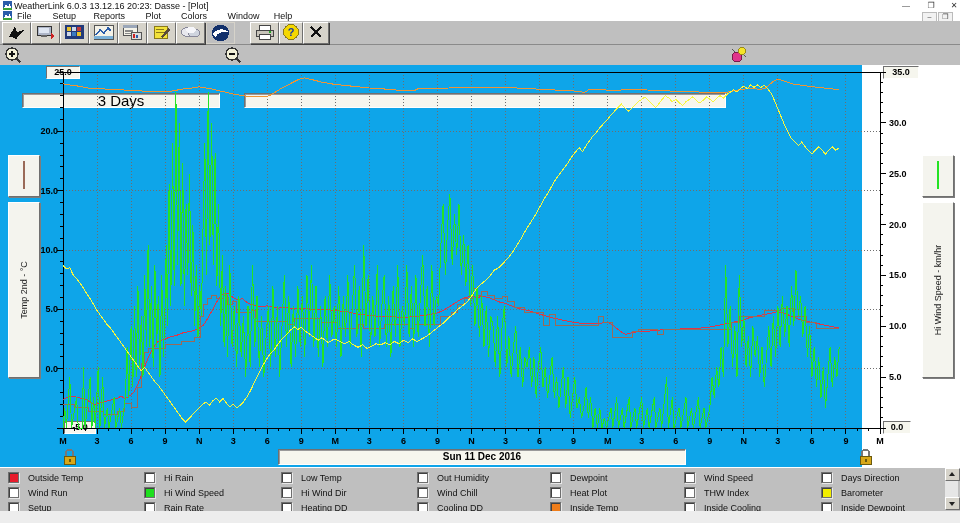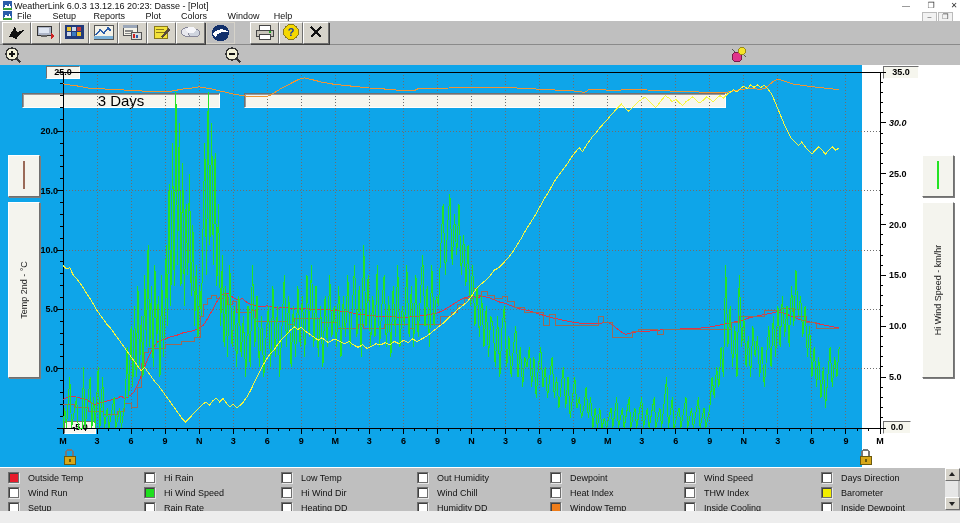--- a/index.html
+++ b/index.html
@@ -380,21 +380,21 @@
       <polyline points="63.0,83.9 70.9,85.1 78.9,86.2 88.0,88.0 97.0,88.6 108.4,89.2 119.7,89.8 131.1,90.4 142.4,91.0 153.8,91.0 165.1,91.6 171.9,91.0 178.7,89.8 185.6,88.6 192.4,88.0 199.2,86.8 206.0,88.0 212.8,89.2 219.6,91.0 226.4,92.2 233.2,94.0 240.0,95.1 246.8,96.3 255.9,96.9 265.0,96.9 269.5,95.7 275.2,92.2 280.9,88.6 286.5,85.6 292.2,82.7 296.8,80.3 301.3,78.5 304.7,77.9 309.2,79.1 314.9,80.3 321.7,82.1 328.5,83.3 335.3,84.5 346.7,85.6 358.0,86.8 369.4,88.0 380.7,88.6 392.1,89.8 403.4,90.4 410.2,91.0 414.8,90.4 418.2,88.6 426.1,88.6 437.5,88.4 448.8,88.0 460.2,87.7 471.5,87.4 482.8,87.2 494.2,87.4 505.5,87.7 516.9,88.0 528.2,88.6 539.6,89.2 550.9,89.8 562.3,90.4 573.6,91.0 580.4,91.9 585.0,92.2 588.4,89.8 594.0,89.2 602.0,89.8 613.3,90.4 624.7,89.8 636.0,89.6 647.4,90.0 658.7,90.7 670.1,91.0 681.4,91.5 692.8,91.8 704.1,92.2 715.5,92.5 724.5,92.8 732.5,91.0 739.3,89.8 746.1,88.9 752.9,88.6 758.6,89.2 764.3,88.9 768.8,85.1 773.3,81.5 777.9,79.1 782.4,80.3 787.0,82.1 792.6,83.9 800.6,85.1 808.5,86.2 816.5,87.2 824.4,88.0 832.3,88.9 839.2,89.8" fill="none" stroke="#ef9434" stroke-width="1"></polyline>
       <polyline points="63.0,428.0 64.7,407.7 66.4,428.0 69.8,377.1 71.5,428.0 76.6,397.5 78.3,428.0 82.3,428.0 83.4,367.0 85.1,428.0 90.2,377.1 91.9,428.0 93.6,397.5 95.3,428.0 98.2,367.0 99.9,428.0 102.7,377.1 104.4,428.0 107.3,407.7 109.0,428.0 114.1,397.5 115.8,428.0 119.7,407.7 121.4,428.0 125.4,397.5 127.1,346.6 128.8,397.5 131.1,326.3 132.8,387.3 134.5,305.9 136.2,377.1 137.9,285.6 139.6,367.0 141.3,316.1 143.0,377.1 144.7,275.4 146.4,346.6 148.1,244.9 149.8,346.6 151.5,285.6 153.2,367.0 154.9,265.3 156.6,346.6 158.3,295.8 160.0,377.1 161.7,275.4 163.4,356.8 165.1,305.9 166.3,244.9 167.4,326.3 169.1,183.9 170.8,305.9 172.5,143.2 174.2,285.6 175.9,92.3 177.6,265.3 179.3,122.9 181.0,285.6 182.7,163.5 184.4,305.9 186.1,204.2 187.8,275.4 189.5,173.7 191.2,295.8 192.9,224.6 194.6,326.3 196.3,265.3 198.0,336.5 199.7,285.6 201.4,316.1 203.1,224.6 204.8,143.2 206.5,275.4 208.2,92.3 209.9,244.9 211.6,122.9 213.4,265.3 215.1,153.4 216.8,285.6 218.5,204.2 220.7,326.3 222.4,255.1 224.1,346.6 225.8,285.6 227.5,356.8 229.8,265.3 232.1,346.6 234.3,305.9 236.6,367.0 238.9,295.8 241.2,356.8 243.4,316.1 245.7,377.1 248.0,305.9 250.2,367.0 252.5,265.3 254.8,346.6 257.0,295.8 259.3,367.0 261.6,316.1 263.8,377.1 266.1,336.5 268.4,305.9 270.7,367.0 272.9,285.6 275.2,356.8 277.5,305.9 279.7,377.1 282.0,326.3 284.3,275.4 286.5,346.6 288.8,295.8 291.1,367.0 293.3,305.9 295.6,356.8 297.9,285.6 300.2,346.6 302.4,295.8 304.7,356.8 307.0,275.4 309.2,336.5 311.5,265.3 313.8,346.6 316.0,285.6 318.3,356.8 320.6,305.9 322.9,367.0 325.1,295.8 327.4,346.6 329.7,275.4 331.9,336.5 334.2,305.9 336.5,346.6 338.7,285.6 341.0,356.8 343.3,295.8 345.5,336.5 347.8,275.4 350.1,346.6 352.4,305.9 354.6,265.3 356.9,336.5 359.2,285.6 361.4,356.8 363.7,244.9 366.0,326.3 368.2,275.4 370.5,346.6 372.8,295.8 375.0,336.5 377.3,265.3 379.6,346.6 381.9,305.9 384.1,275.4 386.4,346.6 388.7,295.8 390.9,356.8 393.2,285.6 395.5,336.5 397.7,265.3 400.0,346.6 402.3,305.9 404.6,326.3 406.8,265.3 409.1,336.5 411.4,285.6 413.6,346.6 415.9,275.4 418.2,336.5 420.4,295.8 422.7,255.1 425.0,326.3 427.2,285.6 429.5,346.6 431.8,265.3 434.1,326.3 436.3,295.8 438.6,305.9 440.9,244.9 443.1,204.2 445.4,275.4 447.7,224.6 449.9,194.1 452.2,265.3 454.5,214.4 456.7,255.1 459.0,204.2 461.3,275.4 463.6,234.7 465.8,285.6 468.1,244.9 470.4,305.9 472.6,265.3 474.9,326.3 477.2,285.6 479.4,336.5 481.7,295.8 484.0,346.6 486.3,305.9 488.5,356.8 490.8,316.1 493.1,326.3 495.3,367.0 497.6,316.1 499.9,377.1 502.1,326.3 504.4,305.9 506.7,367.0 508.9,336.5 511.2,377.1 513.5,346.6 515.8,326.3 518.0,377.1 520.3,346.6 522.6,387.3 524.8,356.8 527.1,367.0 529.4,346.6 531.6,387.3 533.9,356.8 536.2,397.5 538.4,367.0 540.7,346.6 543.0,387.3 545.3,367.0 547.5,397.5 549.8,377.1 552.1,356.8 554.3,397.5 556.6,377.1 558.9,407.7 561.1,387.3 563.4,367.0 565.7,407.7 568.0,377.1 570.2,417.8 572.5,397.5 574.8,377.1 577.0,407.7 579.3,397.5 581.6,417.8 583.8,407.7 586.1,387.3 588.4,417.8 590.6,397.5 592.9,428.0 595.2,407.7 597.5,428.0 599.7,407.7 602.0,428.0 604.3,417.8 606.5,428.0 611.1,407.7 612.8,428.0 616.7,397.5 618.4,428.0 622.4,407.7 624.1,428.0 629.2,397.5 630.9,428.0 634.9,407.7 636.6,428.0 641.7,397.5 643.4,428.0 647.4,407.7 649.1,428.0 654.2,397.5 655.9,428.0 659.9,407.7 661.6,428.0 666.7,377.1 668.4,428.0 672.3,397.5 674.0,428.0 679.2,407.7 680.9,428.0 686.0,397.5 687.7,428.0 691.6,407.7 693.3,428.0 698.4,397.5 700.1,428.0 704.1,407.7 705.8,428.0 709.8,407.7 712.1,377.1 714.3,397.5 716.6,367.0 718.9,387.3 721.1,346.6 723.4,377.1 725.7,265.3 727.9,346.6 730.2,305.9 732.5,367.0 734.8,326.3 737.0,377.1 739.3,275.4 741.6,346.6 743.8,316.1 746.1,367.0 748.4,336.5 750.6,377.1 752.9,326.3 755.2,356.8 757.5,336.5 759.7,377.1 762.0,346.6 764.3,387.3 766.5,356.8 768.8,326.3 771.1,367.0 773.3,316.1 775.6,356.8 777.9,305.9 780.1,346.6 782.4,295.8 784.7,336.5 787.0,305.9 789.2,346.6 791.5,285.6 793.8,326.3 796.0,270.3 798.3,316.1 800.6,295.8 802.8,336.5 805.1,305.9 807.4,356.8 809.6,326.3 811.9,377.1 814.2,346.6 816.5,387.3 818.7,356.8 821.0,397.5 823.3,367.0 825.5,407.7 827.8,377.1 830.1,346.6 832.3,387.3 834.6,356.8 836.9,377.1 839.2,346.6" fill="none" stroke="#24e324" stroke-width="1"></polyline>
       <polyline points="63.0,265.4 66.4,269.0 69.8,267.8 73.2,274.9 76.6,278.5 80.0,283.2 83.4,288.0 86.8,293.9 90.2,298.7 93.6,304.6 97.0,310.5 100.4,315.3 103.8,320.0 107.3,324.8 110.7,328.3 114.1,333.1 117.5,337.8 120.9,342.6 124.3,347.3 127.7,352.1 131.1,356.8 134.5,361.5 137.9,366.3 141.3,371.0 144.7,367.5 148.1,372.2 151.5,377.0 154.9,381.7 158.3,385.3 161.7,390.0 165.1,394.8 168.5,399.5 171.9,404.3 175.3,409.0 178.7,413.8 182.1,418.5 185.6,422.1 189.0,418.5 192.4,414.9 195.8,411.4 199.2,407.8 202.6,404.3 206.0,401.9 209.4,405.5 212.8,400.7 216.2,398.3 219.6,401.9 223.0,398.3 226.4,403.1 229.8,406.6 233.2,404.3 236.6,407.8 240.0,405.5 243.4,401.9 246.8,397.1 250.2,391.2 253.6,384.1 257.0,377.0 260.4,369.9 263.8,363.9 267.3,358.0 270.7,353.2 274.1,349.7 277.5,344.9 280.9,340.2 284.3,336.6 287.7,333.1 291.1,329.5 294.5,327.1 297.9,329.5 301.3,327.1 304.7,330.7 308.1,333.1 311.5,335.4 314.9,337.8 318.3,340.2 321.7,337.8 325.1,340.2 328.5,342.6 331.9,340.2 335.3,339.0 339.9,341.4 344.4,343.7 348.9,341.4 353.5,344.9 358.0,347.3 362.6,344.9 367.1,348.5 371.6,346.1 376.2,343.7 380.7,344.9 385.3,342.6 389.8,344.9 394.3,341.4 398.9,343.7 403.4,340.2 408.0,342.6 412.5,339.0 417.0,341.4 421.6,339.0 426.1,336.6 430.6,333.1 435.2,329.5 439.7,325.9 444.3,322.4 448.8,317.6 453.3,314.1 457.9,309.3 462.4,305.8 467.0,302.2 471.5,296.3 476.0,289.2 480.6,284.4 485.1,280.9 489.7,276.1 494.2,270.2 498.7,267.8 503.3,263.1 507.8,258.3 512.4,252.4 516.9,245.3 521.4,238.1 526.0,229.8 530.5,222.7 535.0,215.6 539.6,207.3 544.1,199.0 548.7,191.9 553.2,183.5 557.7,176.4 562.3,170.5 566.8,164.6 571.4,157.4 575.9,151.5 579.3,147.9 582.7,151.5 586.1,145.6 589.5,140.8 592.9,136.1 596.3,132.5 599.7,127.8 603.1,124.2 607.7,119.5 611.1,114.7 614.5,111.2 617.9,107.6 621.3,104.0 624.7,107.6 628.1,111.2 631.5,108.8 634.9,105.2 638.3,101.7 641.7,99.3 645.1,96.9 648.5,100.5 651.9,104.0 655.3,107.6 658.7,104.0 662.1,99.3 665.5,95.7 668.9,98.1 672.3,101.7 675.8,99.3 679.2,102.9 682.6,105.2 686.0,101.7 689.4,99.3 692.8,96.9 696.2,100.5 699.6,102.9 703.0,100.5 706.4,96.9 709.8,99.3 713.2,101.7 716.6,98.1 720.0,95.7 723.4,98.1 726.8,94.5 730.2,92.2 733.6,89.8 737.0,92.2 740.4,88.6 743.8,86.2 747.2,88.6 750.6,85.1 754.0,87.4 757.5,85.1 760.9,87.4 764.3,85.1 767.7,88.6 771.1,93.4 774.5,100.5 777.9,108.8 781.3,117.1 784.7,125.4 788.1,132.5 791.5,138.5 794.9,142.0 798.3,145.6 801.7,142.0 805.1,146.8 808.5,150.3 811.9,153.9 815.3,150.3 818.7,146.8 822.1,150.3 825.5,153.9 828.9,150.3 832.3,146.8 835.7,150.3 839.2,147.9" fill="none" stroke="#f6f63e" stroke-width="1"></polyline>
     </svg>
   <div id="chart-labels">
       <div class="ticklabel" style="left: 28px; top: 126.333px; width: 30px; text-align: right;">20.0</div>
       <div class="ticklabel" style="left: 28px; top: 185.667px; width: 30px; text-align: right;">15.0</div>
       <div class="ticklabel" style="left: 28px; top: 245px; width: 30px; text-align: right;">10.0</div>
       <div class="ticklabel" style="left: 28px; top: 304.333px; width: 30px; text-align: right;">5.0</div>
       <div class="ticklabel" style="left: 28px; top: 363.667px; width: 30px; text-align: right;">0.0</div>
-      <div class="ticklabel" style="left: 889px; top: 117.857px; font-style: italic;">30.0</div>
+      <div class="ticklabel" style="left: 889px; top: 117.857px;">30.0</div>
       <div class="ticklabel" style="left: 889px; top: 168.714px;">25.0</div>
       <div class="ticklabel" style="left: 889px; top: 219.571px;">20.0</div>
       <div class="ticklabel" style="left: 889px; top: 270.429px;">15.0</div>
       <div class="ticklabel" style="left: 889px; top: 321.286px;">10.0</div>
       <div class="ticklabel" style="left: 889px; top: 372.143px;">5.0</div>
       <div class="xlab" style="left: 63px;">M</div>
       <div class="xlab" style="left: 97.0417px;">3</div>
       <div class="xlab" style="left: 131.083px;">6</div>
       <div class="xlab" style="left: 165.125px;">9</div>
       <div class="xlab" style="left: 199.167px;">N</div>
@@ -418,20 +418,21 @@
       <div class="xlab" style="left: 811.917px;">6</div>
       <div class="xlab" style="left: 845.958px;">9</div>
       <div class="xlab" style="left: 880px;">M</div>
     </div>
 
   <svg class="abs" style="left:60px;top:448px" width="19" height="18" viewBox="0 0 19 18">
       <path d="M6 8 V5 a3.5 3.5 0 0 1 7 0 V8" fill="none" stroke="#777" stroke-width="2"></path>
       <rect x="4" y="8" width="11" height="8" fill="#d8a818" stroke="#6a5a10"></rect>
       <rect x="8.5" y="10.5" width="2" height="3" fill="#6a5a10"></rect>
     </svg>
+  <div class="abs sunken" id="datebox">Sun 11 Dec 2016</div>
   <svg class="abs" style="left:856px;top:448px" width="19" height="18" viewBox="0 0 19 18">
       <path d="M6 8 V5 a3.5 3.5 0 0 1 7 0 V8" fill="none" stroke="#777" stroke-width="2"></path>
       <rect x="4" y="8" width="11" height="8" fill="#d8a818" stroke="#6a5a10"></rect>
       <rect x="8.5" y="10.5" width="2" height="3" fill="#6a5a10"></rect>
     </svg>
 
   <div class="abs" id="legendwrap">
     <div id="legendgrid">
         <div class="li">
           <span class="cb" style="background: rgb(232, 28, 44);"></span>
@@ -472,21 +473,21 @@
         <div class="li">
           <span class="cb"></span>
           <span class="ll">Hi Wind Dir</span>
         </div>
         <div class="li">
           <span class="cb"></span>
           <span class="ll">Wind Chill</span>
         </div>
         <div class="li">
           <span class="cb"></span>
-          <span class="ll">Heat Index</span>
+          <span class="ll">Heat Plot</span>
         </div>
         <div class="li">
           <span class="cb"></span>
           <span class="ll">THW Index</span>
         </div>
         <div class="li">
           <span class="cb" style="background: rgb(242, 238, 0);"></span>
           <span class="ll">Barometer</span>
         </div>
         <div class="li">
@@ -496,25 +497,25 @@
         <div class="li">
           <span class="cb"></span>
           <span class="ll">Rain Rate</span>
         </div>
         <div class="li">
           <span class="cb"></span>
           <span class="ll">Heating DD</span>
         </div>
         <div class="li">
           <span class="cb"></span>
-          <span class="ll">Humidity DD</span>
+          <span class="ll">Cooling DD</span>
         </div>
         <div class="li">
           <span class="cb" style="background: rgb(239, 125, 26);"></span>
-          <span class="ll">Window Temp</span>
+          <span class="ll">Inside Temp</span>
         </div>
         <div class="li">
           <span class="cb"></span>
           <span class="ll">Inside Cooling</span>
         </div>
         <div class="li">
           <span class="cb"></span>
           <span class="ll">Inside Dewpoint</span>
         </div>
       </div>

